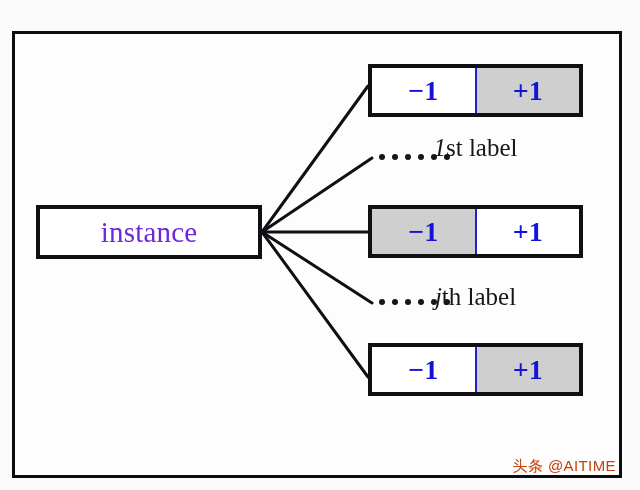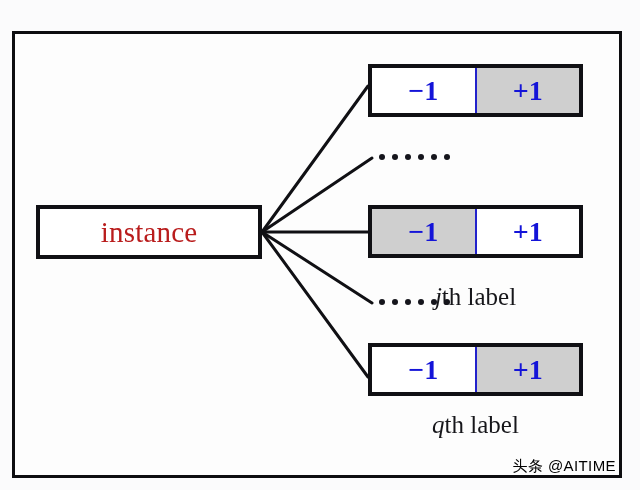--- a/index.html
+++ b/index.html
@@ -47,21 +47,21 @@
     height: 54px;
     box-sizing: border-box;
     border: 4px solid #101014;
     background: #ffffff;
     display: flex;
     align-items: center;
     justify-content: center;
   }
   #instance-node .node-text {
     font-size: 29px;
-    color: #b91c1c;
+    color: #6d28d9;
     letter-spacing: 0.2px;
     line-height: 1;
   }
 
   
   .label-box {
     position: absolute;
     left: 368px;
     width: 215px;
     height: 53px;
@@ -126,21 +126,21 @@
   #dots-top { left: 379px; top: 154px; }
   #dots-bottom { left: 379px; top: 299px; }
 
   
   #watermark {
     position: absolute;
     right: 24px;
     bottom: 14px;
     font-family: "Liberation Sans", "DejaVu Sans", sans-serif;
     font-size: 15px;
-    color: #000000;
+    color: #c2410c;
     letter-spacing: 0.4px;
     white-space: nowrap;
   }
 </style>
 </head>
 <body>
 
 <div id="root">
 
   <div id="frame"></div>
@@ -161,20 +161,23 @@
 
   <div class="label-box" id="box-1">
     <div class="cell cell-left">
       <span>−1</span>
     </div>
     <div class="cell cell-right shaded">
       <span>+1</span>
     </div>
   </div>
 
+  <div class="caption" id="cap-1">
+    <span class="idx">1</span><span>st label</span>
+  </div>
 
   <div class="dots" id="dots-top">
     <span class="dot"></span>
     <span class="dot"></span>
     <span class="dot"></span>
     <span class="dot"></span>
     <span class="dot"></span>
     <span class="dot"></span>
   </div>
 
@@ -202,19 +205,16 @@
 
   <div class="label-box" id="box-q">
     <div class="cell cell-left">
       <span>−1</span>
     </div>
     <div class="cell cell-right shaded">
       <span>+1</span>
     </div>
   </div>
 
-  <div class="caption" id="cap-q">
-    <span class="idx">q</span><span>th label</span>
-  </div>
 
   <div id="watermark">头条 @AITIME</div>
 
 </div>
 
 </body></html>

